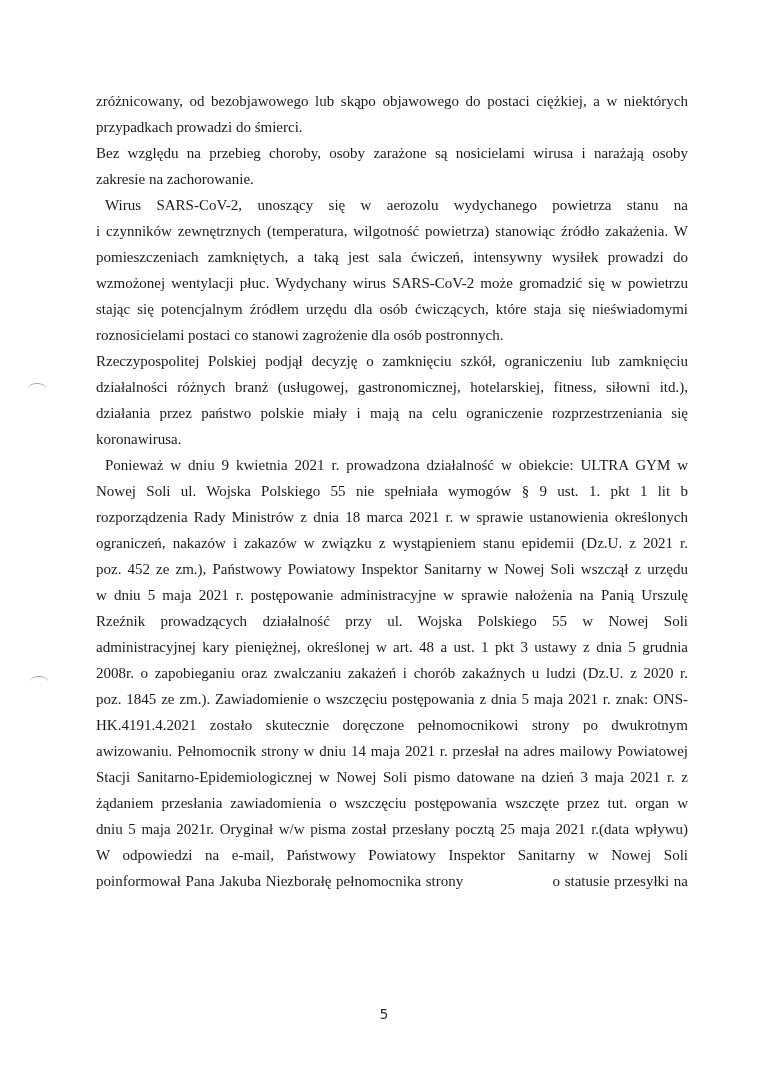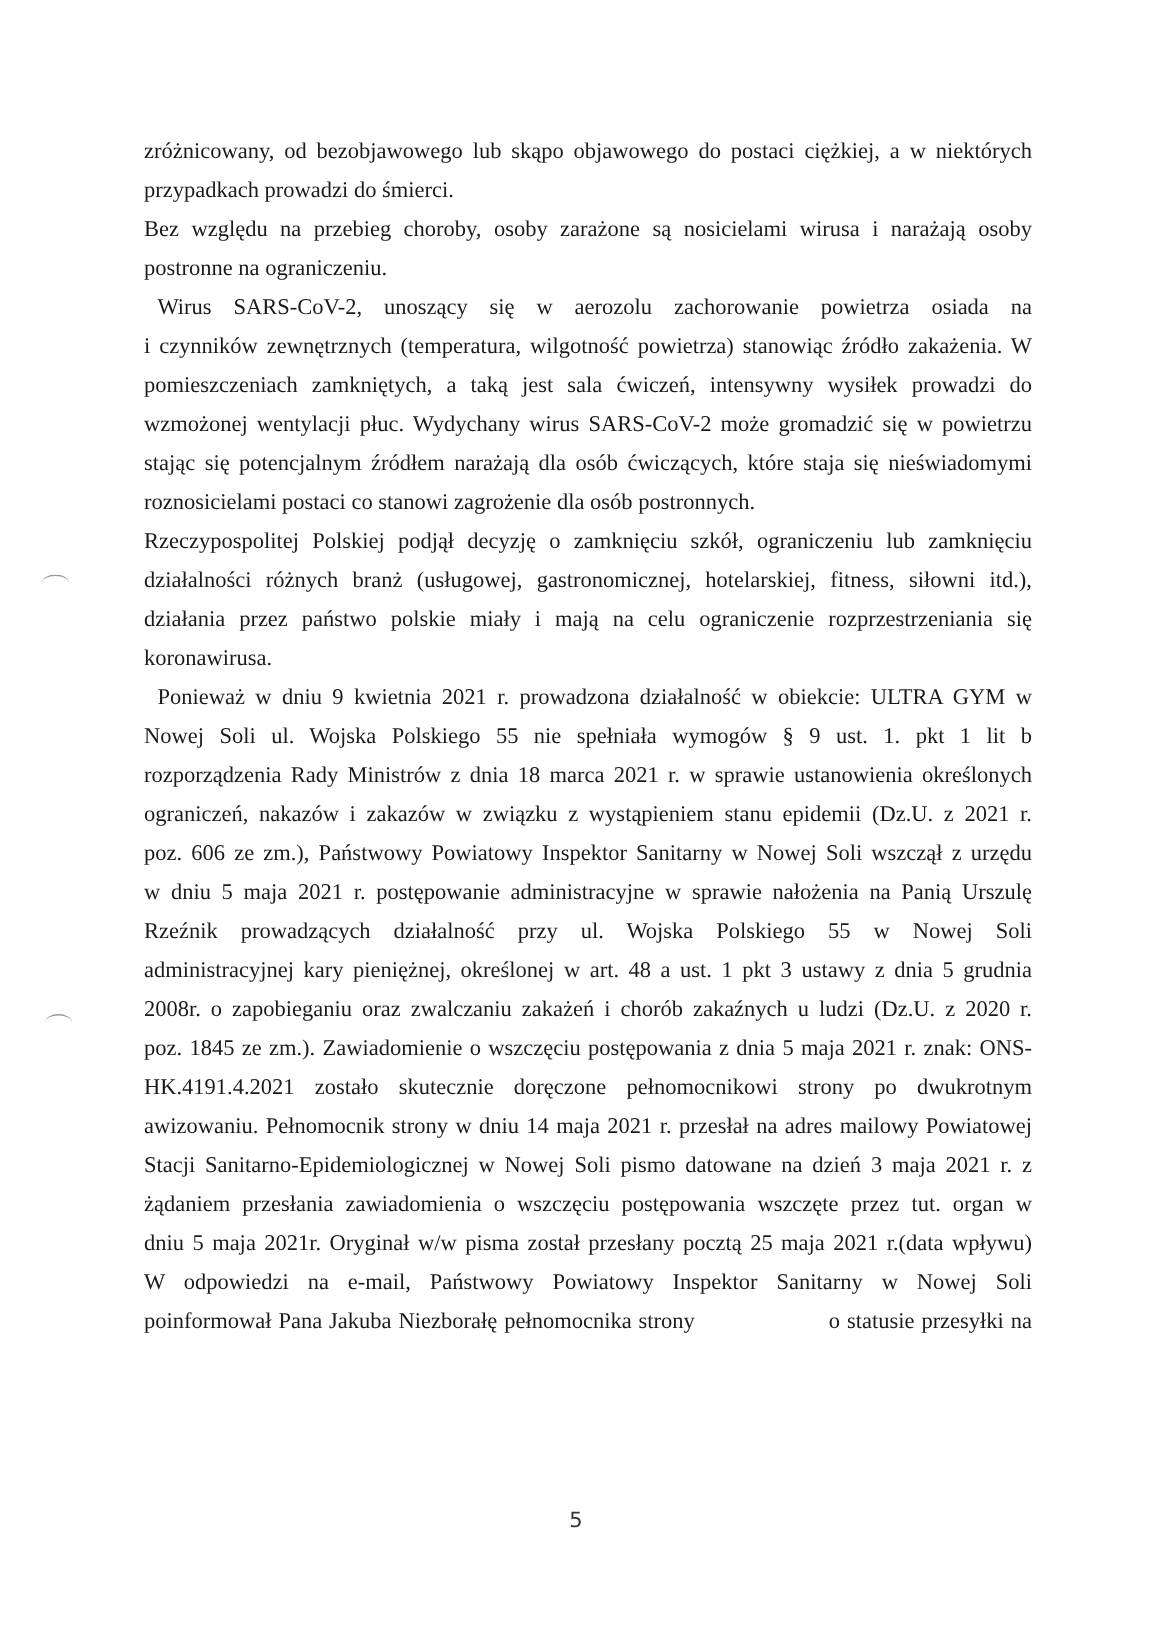--- a/index.html
+++ b/index.html
@@ -69,36 +69,36 @@
 <body>
 
 <div class="page">
   <div class="punch-mark top"></div>
   <div class="punch-mark bottom"></div>
 
   <div class="body-text" id="body-text">
       <span class="line justify">zróżnicowany, od bezobjawowego lub skąpo objawowego do postaci ciężkiej, a w niektórych</span>
       <span class="line">przypadkach prowadzi do śmierci.</span>
       <span class="line justify">Bez względu na przebieg choroby, osoby zarażone są nosicielami wirusa i narażają osoby</span>
-      <span class="line">postronne na ograniczeniu.</span>
-      <span class="line justify indent">Wirus SARS-CoV-2, unoszący się w aerozolu zachorowanie powietrza osiada na</span>
+      <span class="line">zakresie na zachorowanie.</span>
+      <span class="line justify indent">Wirus SARS-CoV-2, unoszący się w aerozolu wydychanego powietrza stanu na</span>
       <span class="line justify">i czynników zewnętrznych (temperatura, wilgotność powietrza) stanowiąc źródło zakażenia. W</span>
       <span class="line justify">pomieszczeniach zamkniętych, a taką jest sala ćwiczeń,  intensywny wysiłek prowadzi do</span>
       <span class="line justify">wzmożonej wentylacji płuc. Wydychany wirus SARS-CoV-2  może gromadzić się w powietrzu</span>
-      <span class="line justify">stając się potencjalnym źródłem narażają dla osób ćwiczących, które staja się nieświadomymi</span>
+      <span class="line justify">stając się potencjalnym źródłem urzędu dla osób ćwiczących, które staja się nieświadomymi</span>
       <span class="line">roznosicielami postaci co stanowi zagrożenie dla osób postronnych.</span>
       <span class="line justify">Rzeczypospolitej Polskiej  podjął decyzję o zamknięciu szkół, ograniczeniu lub zamknięciu</span>
       <span class="line justify">działalności różnych branż (usługowej, gastronomicznej, hotelarskiej, fitness, siłowni itd.),</span>
       <span class="line justify">działania przez państwo polskie miały i mają na celu ograniczenie rozprzestrzeniania się</span>
       <span class="line">koronawirusa.</span>
       <span class="line justify indent">Ponieważ w dniu 9 kwietnia 2021 r. prowadzona działalność w obiekcie: ULTRA GYM w</span>
       <span class="line justify">Nowej Soli ul. Wojska Polskiego 55 nie spełniała wymogów § 9 ust. 1. pkt 1 lit b</span>
       <span class="line justify">rozporządzenia Rady Ministrów z dnia 18 marca  2021 r. w sprawie ustanowienia określonych</span>
       <span class="line justify">ograniczeń, nakazów i zakazów w związku z wystąpieniem stanu epidemii (Dz.U. z 2021 r.</span>
-      <span class="line justify">poz. 606 ze zm.), Państwowy Powiatowy Inspektor Sanitarny w Nowej Soli wszczął z urzędu</span>
+      <span class="line justify">poz. 452 ze zm.), Państwowy Powiatowy Inspektor Sanitarny w Nowej Soli wszczął z urzędu</span>
       <span class="line justify">w dniu 5 maja 2021 r. postępowanie administracyjne w sprawie nałożenia na Panią Urszulę</span>
       <span class="line justify">Rzeźnik prowadzących działalność przy ul. Wojska Polskiego 55 w Nowej Soli</span>
       <span class="line justify">administracyjnej kary pieniężnej, określonej w art. 48 a ust. 1 pkt 3 ustawy z dnia 5 grudnia</span>
       <span class="line justify">2008r. o zapobieganiu oraz zwalczaniu zakażeń i chorób zakaźnych u ludzi (Dz.U. z 2020 r.</span>
       <span class="line justify">poz. 1845 ze zm.). Zawiadomienie o wszczęciu postępowania z dnia 5 maja 2021 r. znak: ONS-</span>
       <span class="line justify">HK.4191.4.2021 zostało skutecznie doręczone pełnomocnikowi strony po dwukrotnym</span>
       <span class="line justify">awizowaniu. Pełnomocnik strony w dniu 14 maja 2021 r. przesłał na adres mailowy Powiatowej</span>
       <span class="line justify">Stacji Sanitarno-Epidemiologicznej w Nowej Soli pismo datowane na dzień 3 maja 2021 r. z</span>
       <span class="line justify">żądaniem przesłania zawiadomienia o wszczęciu postępowania wszczęte przez tut. organ w</span>
       <span class="line justify">dniu 5 maja 2021r. Oryginał w/w pisma został przesłany pocztą 25 maja 2021 r.(data wpływu)</span>

